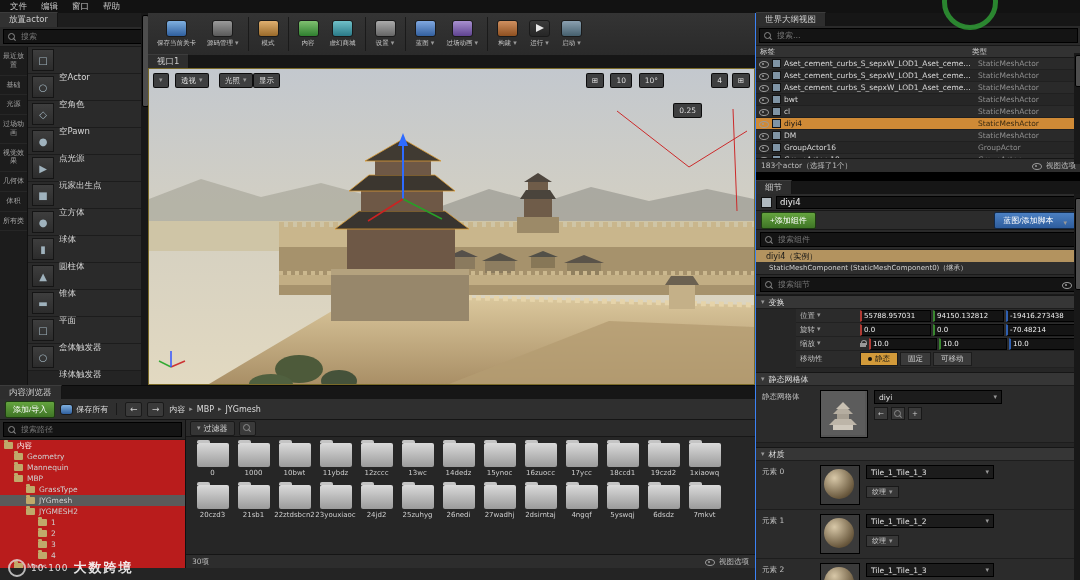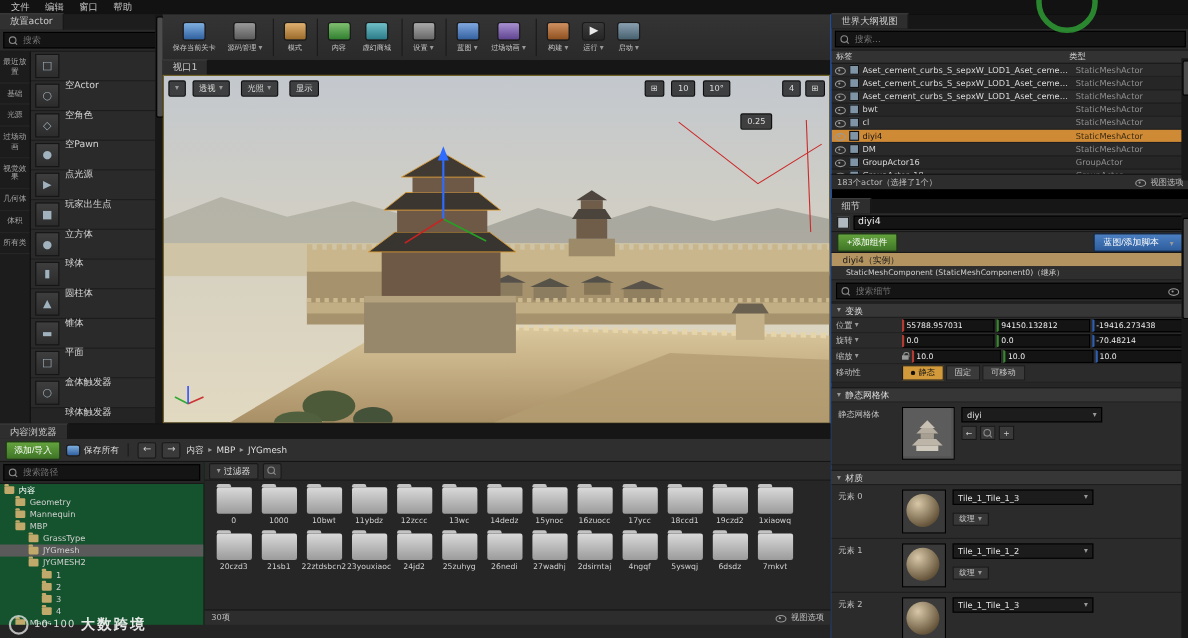--- a/index.html
+++ b/index.html
@@ -90,21 +90,21 @@
   .drow-name .ti{width:9px;height:9px;background:#b0b9bf;border:1px solid #111;}
   .drow-name input{flex:1;background:#141414;border:1px solid #000;color:#eee;font-size:8.5px;height:11px;padding:0 3px;font-family:inherit;}
   .btnrow{display:flex;gap:4px;align-items:center;height:18px;padding:0 5px;background:#2c2c2c;border-bottom:1px solid #181818;}
   .btn-green{background:linear-gradient(#64a43e,#3f7526);color:#fff;font-size:8px;padding:2px 8px;border:1px solid #1d3a12;border-radius:2px;}
   .btn-blue{background:linear-gradient(#4b80c2,#2e5d9d);color:#fff;font-size:8px;padding:2px 8px;border:1px solid #122a4a;border-radius:2px;display:flex;gap:10px;align-items:flex-end;}
   .srow{padding:2px 4px;background:#2a2a2a;border-bottom:1px solid #191919;}
   .inst{height:12px;display:flex;align-items:center;background:#b3935f;color:#171717;font-size:8px;padding:0 6px;gap:4px;}
   .comp{height:12px;display:flex;align-items:center;background:#2e2e2e;color:#cfcfcf;font-size:7px;padding:0 10px;gap:3px;border-bottom:1px solid #1a1a1a;white-space:nowrap;overflow:hidden;}
   .sechead{height:12px;background:#363636;color:#ddd;font-size:8px;display:flex;align-items:center;gap:4px;
            padding:0 5px;border-top:1px solid #161616;border-bottom:1px solid #1d1d1d;}
-  .drow{display:flex;align-items:center;height:13px;padding:0 4px;background:#2b2b2b;border-bottom:1px solid #212121;gap:2px;}
+  .drow{display:flex;align-items:center;height:13px;padding:0 4px;background:#2b2b2b;border-bottom:1px solid #212121;gap:2px;margin-left:40px;}
   .dlabel{width:58px;font-size:7.5px;color:#c0c0c0;display:flex;align-items:center;gap:2px;flex:0 0 auto;}
   .vbox{flex:1;background:#141414;border:1px solid #000;border-left:2px solid #888;font-size:7px;color:#efefef;
         padding:0 2px;line-height:10px;white-space:nowrap;overflow:hidden;min-width:0;}
   .vx{border-left-color:#b23b34;} .vy{border-left-color:#39872f;} .vz{border-left-color:#2f5fb0;}
   .lock{width:7px;height:8px;position:relative;flex:0 0 auto;}
   .lock:before{content:"";position:absolute;left:1px;top:0;width:4px;height:4px;border:1px solid #999;border-bottom:0;border-radius:3px 3px 0 0;}
   .lock:after{content:"";position:absolute;left:0;top:3px;width:6px;height:4px;background:#999;}
   .mob{font-size:7.5px;padding:1px 7px;background:#3a3a3a;color:#cecece;border:1px solid #1c1c1c;display:flex;align-items:center;gap:3px;}
   .mob.selected{background:#d29a3a;color:#161616;}
   .mob .dot{width:4px;height:4px;border-radius:50%;background:#111;}
@@ -123,21 +123,21 @@
   .msub{margin-top:3px;background:#383838;border:1px solid #181818;color:#ccc;font-size:7px;padding:0 5px;
         height:10px;display:inline-flex;align-items:center;gap:3px;width:max-content;}
   
   #cbrowser{position:absolute;left:0;top:385px;width:755px;height:195px;background:#242424;border-top:1px solid #0a0a0a;}
   #cbtools{display:flex;align-items:center;gap:5px;height:20px;background:#2f2f2f;border-bottom:1px solid #151515;padding:0 5px;}
   #cbtools .btn-green{font-size:8px;padding:2px 7px;}
   .toolmini{font-size:9px;color:#cfcfcf;background:#3a3a3a;border:1px solid #1a1a1a;width:15px;height:13px;
         display:flex;align-items:center;justify-content:center;border-radius:2px;}
   .crumb{font-size:8px;color:#ddd;}
   #cbbody{display:flex;height:148px;}
-  #cbtree{width:185px;background:#14532d;border-right:1px solid #111;display:flex;flex-direction:column;}
+  #cbtree{width:185px;background:#b91c1c;border-right:1px solid #111;display:flex;flex-direction:column;}
   #cbtree .srow{padding:2px 3px;background:#272727;}
   .titem{display:flex;align-items:center;gap:4px;height:11px;font-size:7.5px;color:#cfcfcf;white-space:nowrap;}
   .titem .fo{width:9px;height:7px;background:#c0a96a;border-radius:1px;position:relative;flex:0 0 auto;}
   .titem .fo:before{content:"";position:absolute;top:-2px;left:0;width:4px;height:2px;background:#c0a96a;border-radius:1px 1px 0 0;}
   .titem.lv0{padding-left:4px;color:#fff;} .titem.lv1{padding-left:14px;} .titem.lv2{padding-left:26px;} .titem.lv3{padding-left:38px;}
   .titem.selected{background:#5a5a5a;}
   #cbmain{flex:1;display:flex;flex-direction:column;min-width:0;}
   #filterrow{display:flex;align-items:center;gap:4px;height:16px;background:#2a2a2a;border-bottom:1px solid #171717;padding:0 4px;}
   .filterbtn{display:flex;align-items:center;gap:3px;font-size:8px;color:#ddd;background:#353535;border:1px solid #191919;padding:1px 6px;border-radius:2px;}
   #folders{flex:1;display:flex;flex-wrap:wrap;align-content:flex-start;padding:4px 2px 0 6px;overflow:hidden;background:#262626;}
@@ -433,21 +433,21 @@
         <span class="caret">▾</span>
       </div>
     <div class="vchip" style="left:26px;top:4px;">
         <span>透视</span>
         <span class="caret">▾</span>
       </div>
     <div class="vchip" style="left:70px;top:4px;">
         <span>光照</span>
         <span class="caret">▾</span>
       </div>
-    <div class="vchip" style="left:114px;top:4px;">
+    <div class="vchip" style="left:104px;top:4px;">
         <span>显示</span>
       </div>
     <div class="vchip" style="right:150px;top:4px;">
         <span>⊞</span>
       </div>
     <div class="vchip" style="right:122px;top:4px;">
         <span>10</span>
       </div>
     <div class="vchip" style="right:90px;top:4px;">
         <span>10°</span>
@@ -565,20 +565,26 @@
       </div>
       <div class="btnrow">
         <button class="btn-green">
           <span>+</span><span>添加组件</span>
         </button>
         <span style="flex:1"></span>
         <button class="btn-blue">
           <span>蓝图/添加脚本</span>
             <span class="caret">▾</span>
         </button>
+      </div>
+      <div class="srow">
+        <div class="searchbox">
+          <span class="mag"></span>
+          <input placeholder="搜索组件" style="">
+        </div>
       </div>
       <div class="inst">
         <span class="ti" style="background:#4a3a20;border-color:#2a200e;"></span>
         <span>diyi4（实例）</span>
       </div>
       <div class="comp">
         <span class="ti"></span>
         <span>StaticMeshComponent (StaticMeshComponent0)（继承）</span>
       </div>
       <div class="srow">

